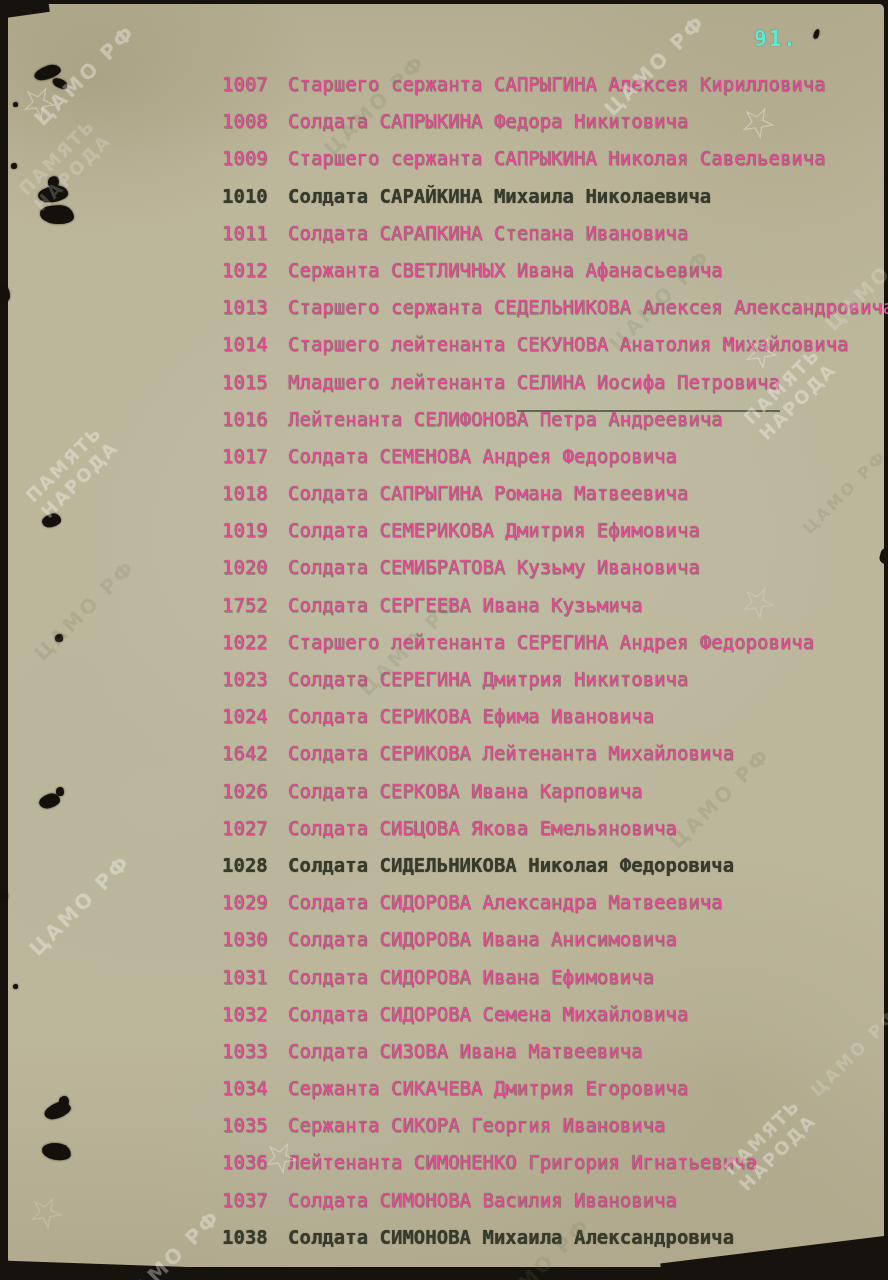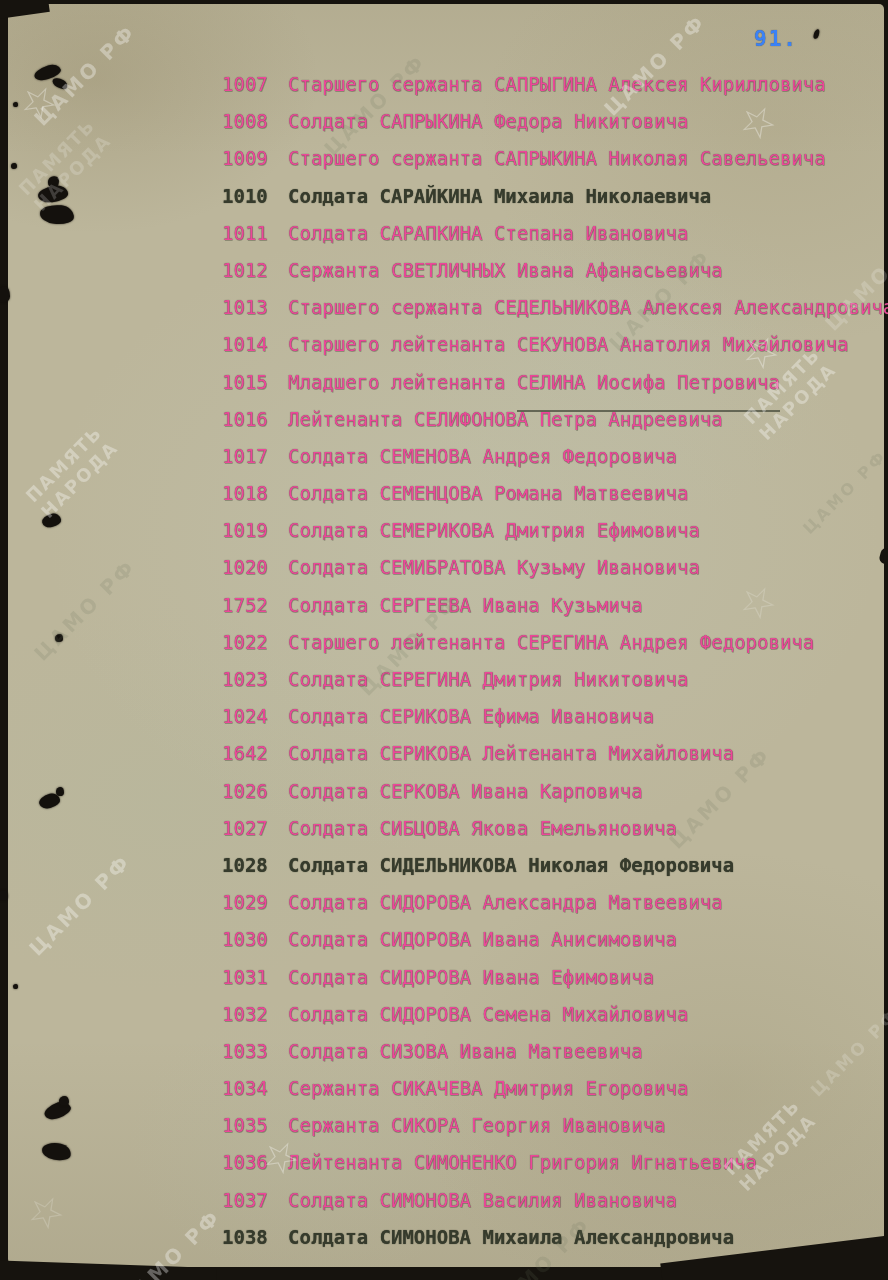--- a/index.html
+++ b/index.html
@@ -44,21 +44,21 @@
     text-shadow:0 0 1px rgba(45,50,36,0.9);
   }
   .row .num{display:inline-block;width:66px;}
   .row .name.underlined{
     border-bottom:2px solid rgba(62,67,52,0.70);
     padding-bottom:17px;
   }
   .page-number{
     position:absolute;left:754px;top:27px;
     font-size:21px;letter-spacing:2px;
-    color:#3b82f6;font-weight:bold;
+    color:#5eead4;font-weight:bold;
     text-shadow:0 0 1px rgba(50,55,40,0.8);
     z-index:2;
   }
   
   .hole{
     position:absolute;background:#14110d;
     border-radius:60% 40% 55% 45% / 50% 60% 40% 50%;
     box-shadow:0 0 2px rgba(20,17,12,0.85);
     z-index:3;
   }
@@ -94,21 +94,21 @@
     <div class="row"><span class="num">1008</span><span class="rank">Солдата</span> <span class="name">САПРЫКИНА Федора Никитовича</span></div>
     <div class="row"><span class="num">1009</span><span class="rank">Старшего сержанта</span> <span class="name">САПРЫКИНА Николая Савельевича</span></div>
     <div class="row heavy"><span class="num">1010</span><span class="rank">Солдата</span> <span class="name">САРАЙКИНА Михаила Николаевича</span></div>
     <div class="row"><span class="num">1011</span><span class="rank">Солдата</span> <span class="name">САРАПКИНА Степана Ивановича</span></div>
     <div class="row"><span class="num">1012</span><span class="rank">Сержанта</span> <span class="name">СВЕТЛИЧНЫХ Ивана Афанасьевича</span></div>
     <div class="row"><span class="num">1013</span><span class="rank">Старшего сержанта</span> <span class="name">СЕДЕЛЬНИКОВА Алексея Александровича</span></div>
     <div class="row"><span class="num">1014</span><span class="rank">Старшего лейтенанта</span> <span class="name">СЕКУНОВА Анатолия Михайловича</span></div>
     <div class="row"><span class="num">1015</span><span class="rank">Младшего лейтенанта</span> <span class="name underlined">СЕЛИНА Иосифа Петровича</span></div>
     <div class="row"><span class="num">1016</span><span class="rank">Лейтенанта</span> <span class="name">СЕЛИФОНОВА Петра Андреевича</span></div>
     <div class="row"><span class="num">1017</span><span class="rank">Солдата</span> <span class="name">СЕМЕНОВА Андрея Федоровича</span></div>
-    <div class="row"><span class="num">1018</span><span class="rank">Солдата</span> <span class="name">СЕМЕНЦОВА Романа Матвеевича</span></div>
+    <div class="row"><span class="num">1018</span><span class="rank">Солдата</span> <span class="name">САПРЫГИНА Романа Матвеевича</span></div>
     <div class="row"><span class="num">1019</span><span class="rank">Солдата</span> <span class="name">СЕМЕРИКОВА Дмитрия Ефимовича</span></div>
     <div class="row"><span class="num">1020</span><span class="rank">Солдата</span> <span class="name">СЕМИБРАТОВА Кузьму Ивановича</span></div>
     <div class="row"><span class="num">1752</span><span class="rank">Солдата</span> <span class="name">СЕРГЕЕВА Ивана Кузьмича</span></div>
     <div class="row"><span class="num">1022</span><span class="rank">Старшего лейтенанта</span> <span class="name">СЕРЕГИНА Андрея Федоровича</span></div>
     <div class="row"><span class="num">1023</span><span class="rank">Солдата</span> <span class="name">СЕРЕГИНА Дмитрия Никитовича</span></div>
     <div class="row"><span class="num">1024</span><span class="rank">Солдата</span> <span class="name">СЕРИКОВА Ефима Ивановича</span></div>
     <div class="row"><span class="num">1642</span><span class="rank">Солдата</span> <span class="name">СЕРИКОВА Лейтенанта Михайловича</span></div>
     <div class="row"><span class="num">1026</span><span class="rank">Солдата</span> <span class="name">СЕРКОВА Ивана Карповича</span></div>
     <div class="row"><span class="num">1027</span><span class="rank">Солдата</span> <span class="name">СИБЦОВА Якова Емельяновича</span></div>
     <div class="row heavy"><span class="num">1028</span><span class="rank">Солдата</span> <span class="name">СИДЕЛЬНИКОВА Николая Федоровича</span></div>

